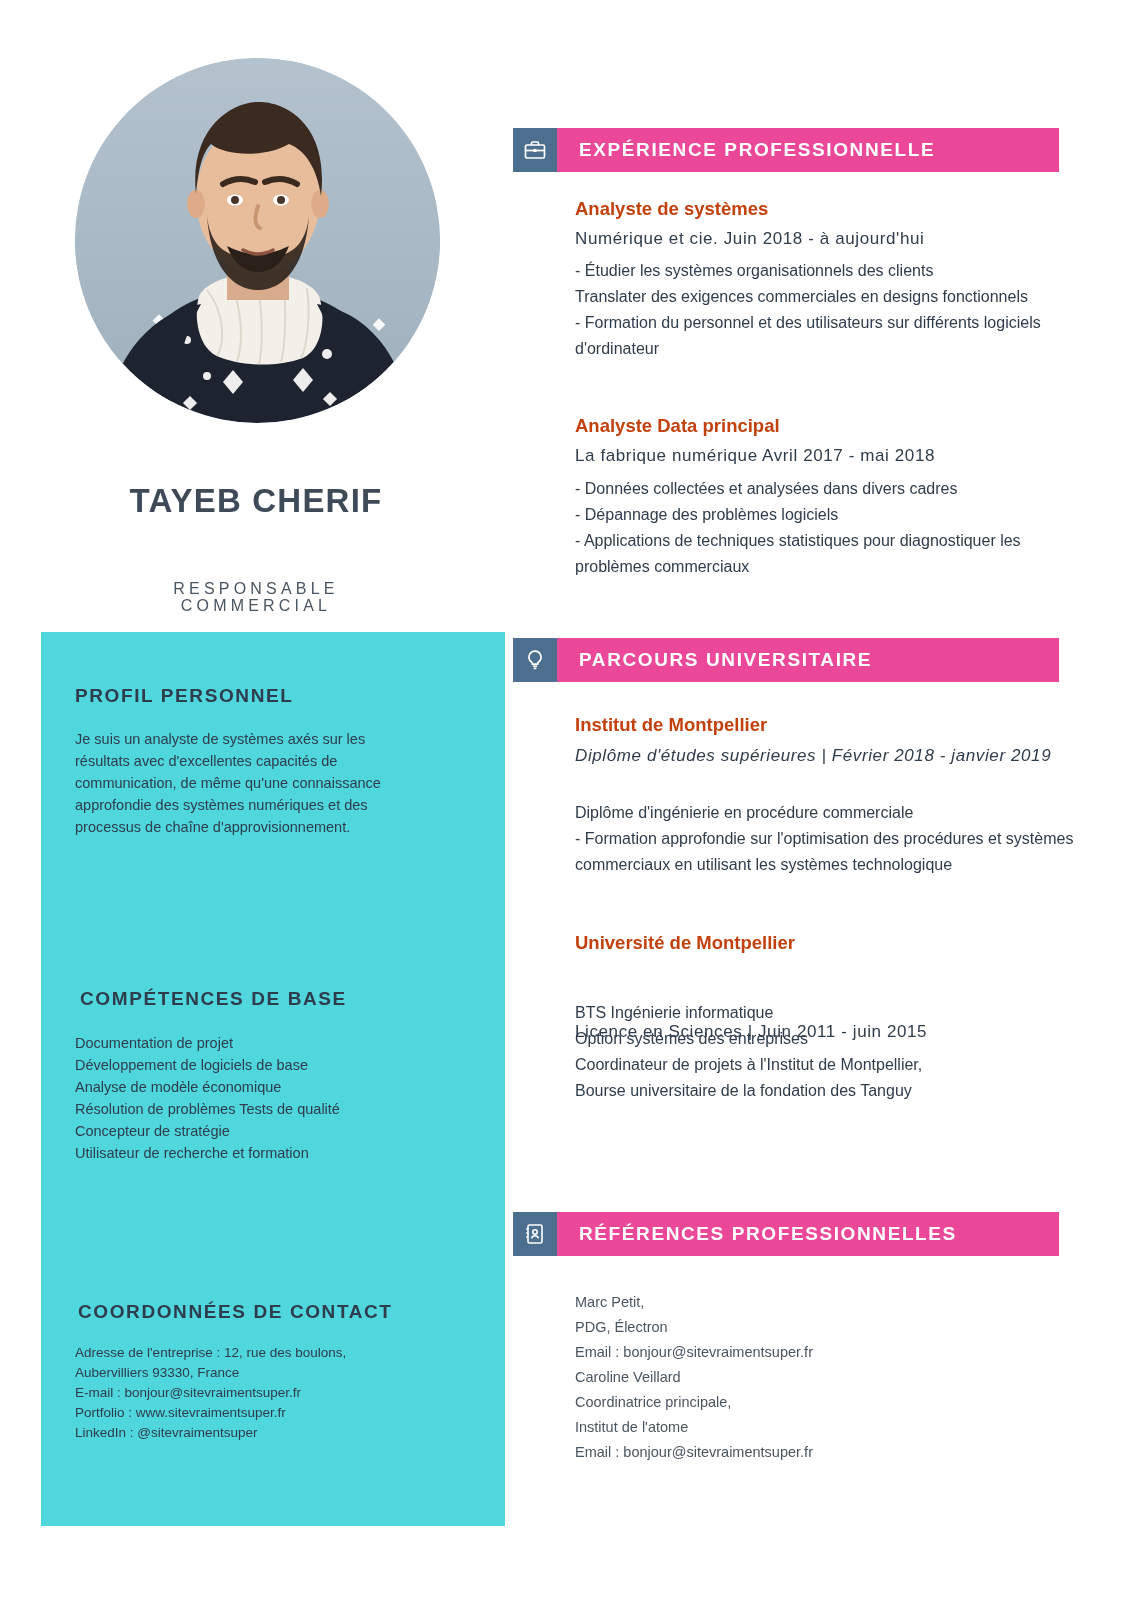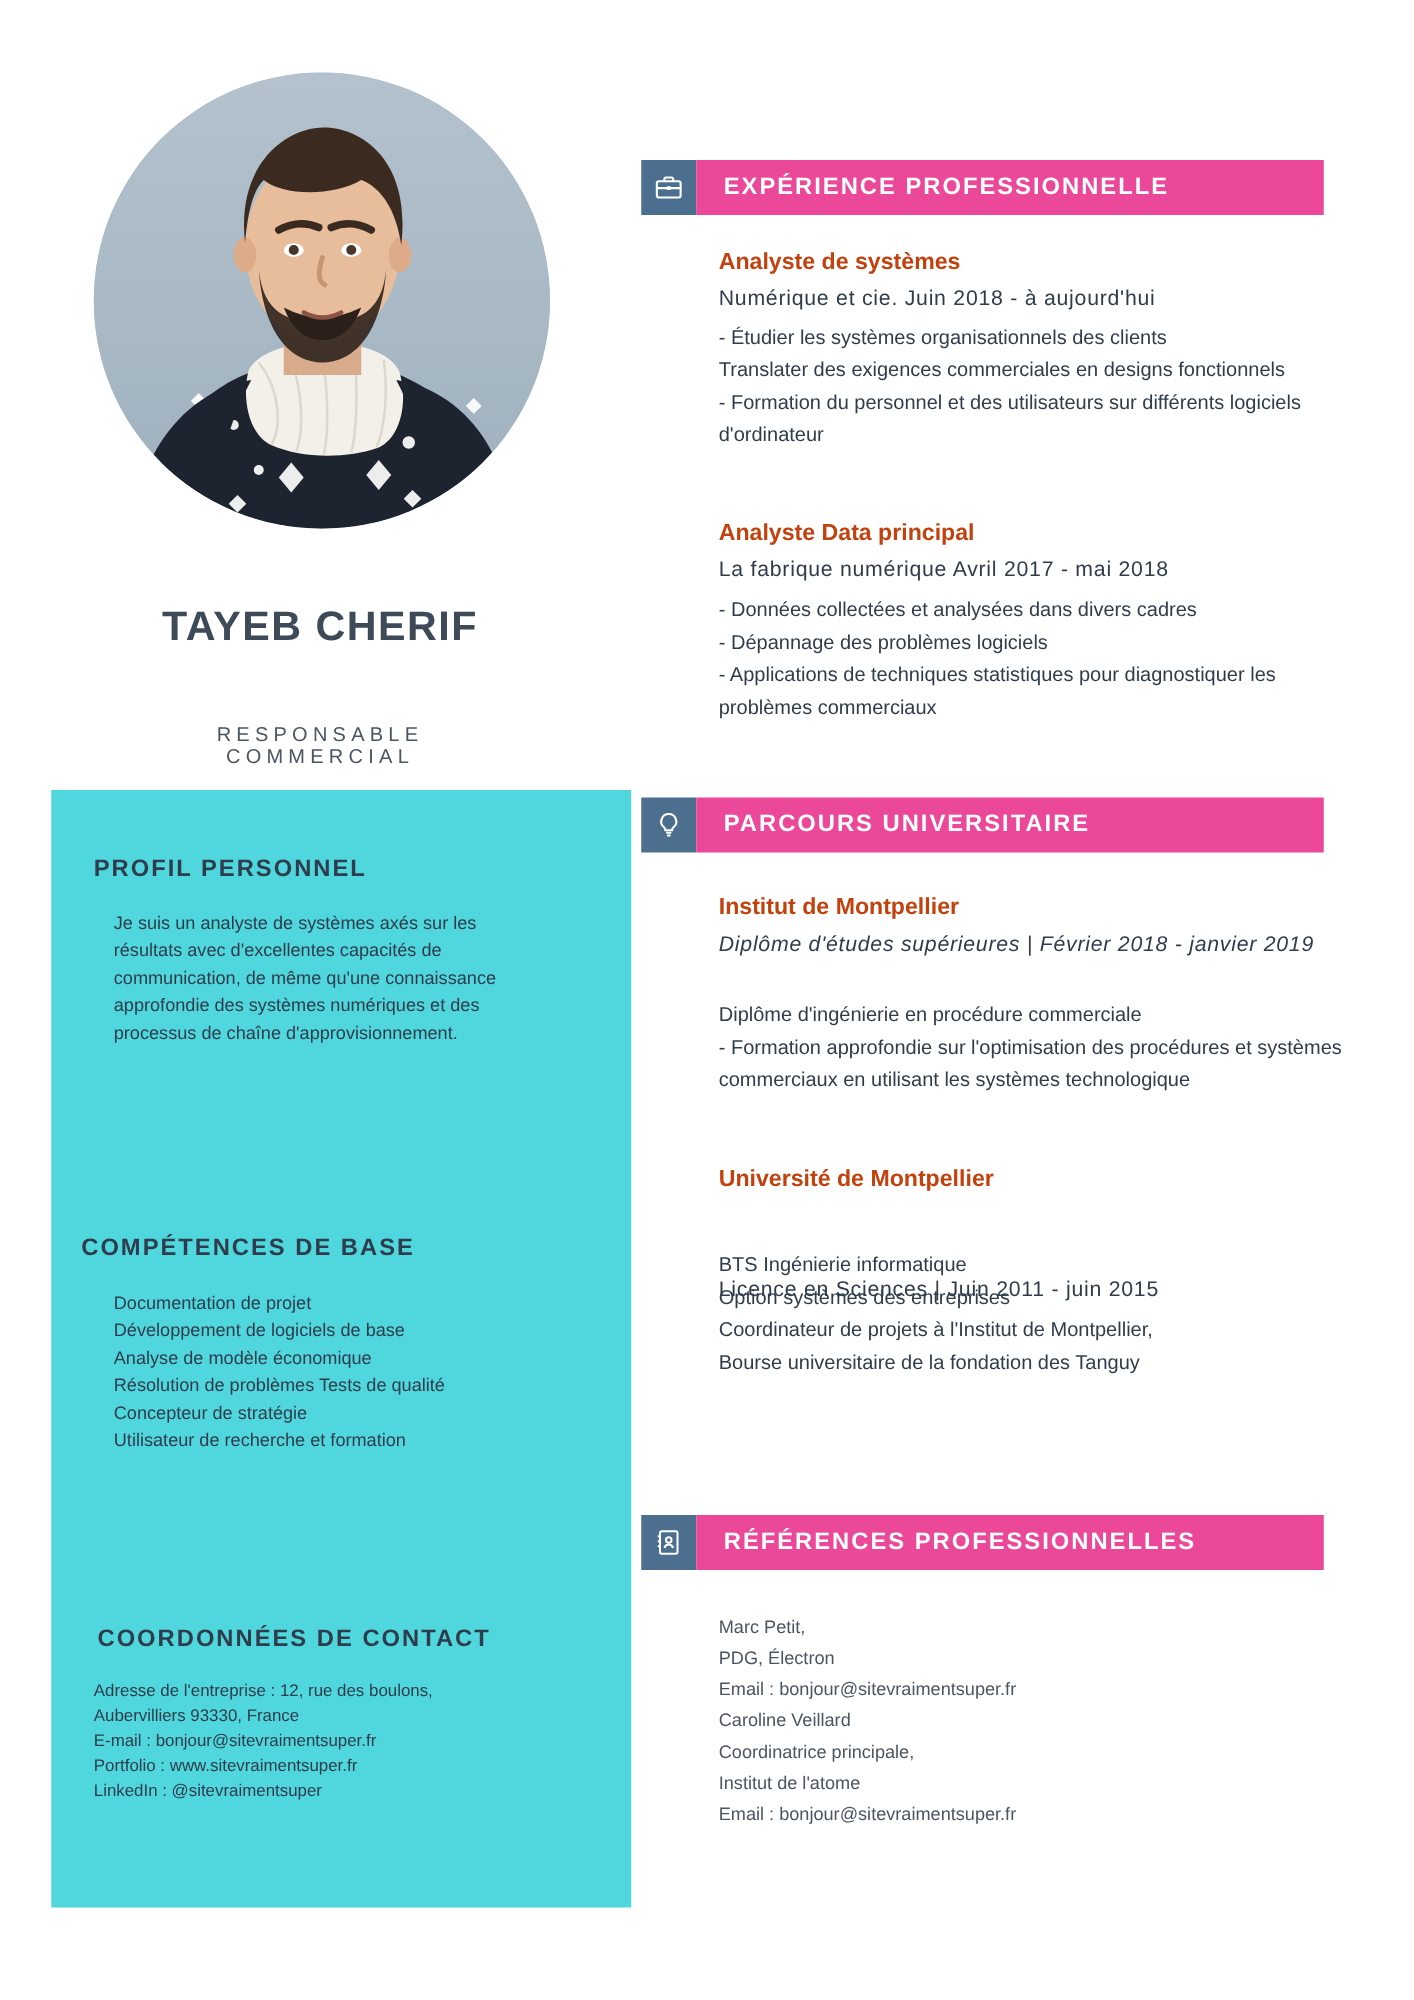--- a/index.html
+++ b/index.html
@@ -75,33 +75,32 @@
     font-size: 19px;
     font-weight: bold;
     letter-spacing: 1.6px;
     color: #2f3c4b;
   }
   .side-text {
     position: absolute;
     font-size: 14.5px;
     line-height: 22px;
     color: #2f3c4b;
-    margin-left: 16px;
   }
   .side-text-sm {
     position: absolute;
     font-size: 13.5px;
     line-height: 20px;
     color: #2f3c4b;
   }
 
   #profil-heading { left: 75px; top: 685px; }
   #profil-text    { left: 75px; top: 728px; width: 330px; }
 
-  #skills-heading { left: 65px; top: 988px; }
+  #skills-heading { left: 80px; top: 988px; }
   #skills-list    { left: 75px; top: 1032px; width: 340px; }
 
   #contact-heading { left: 78px; top: 1301px; }
   #contact-text    { left: 75px; top: 1343px; width: 345px; }
 
   
   .right-col {
     position: absolute;
     left: 512px;
     top: 0;

